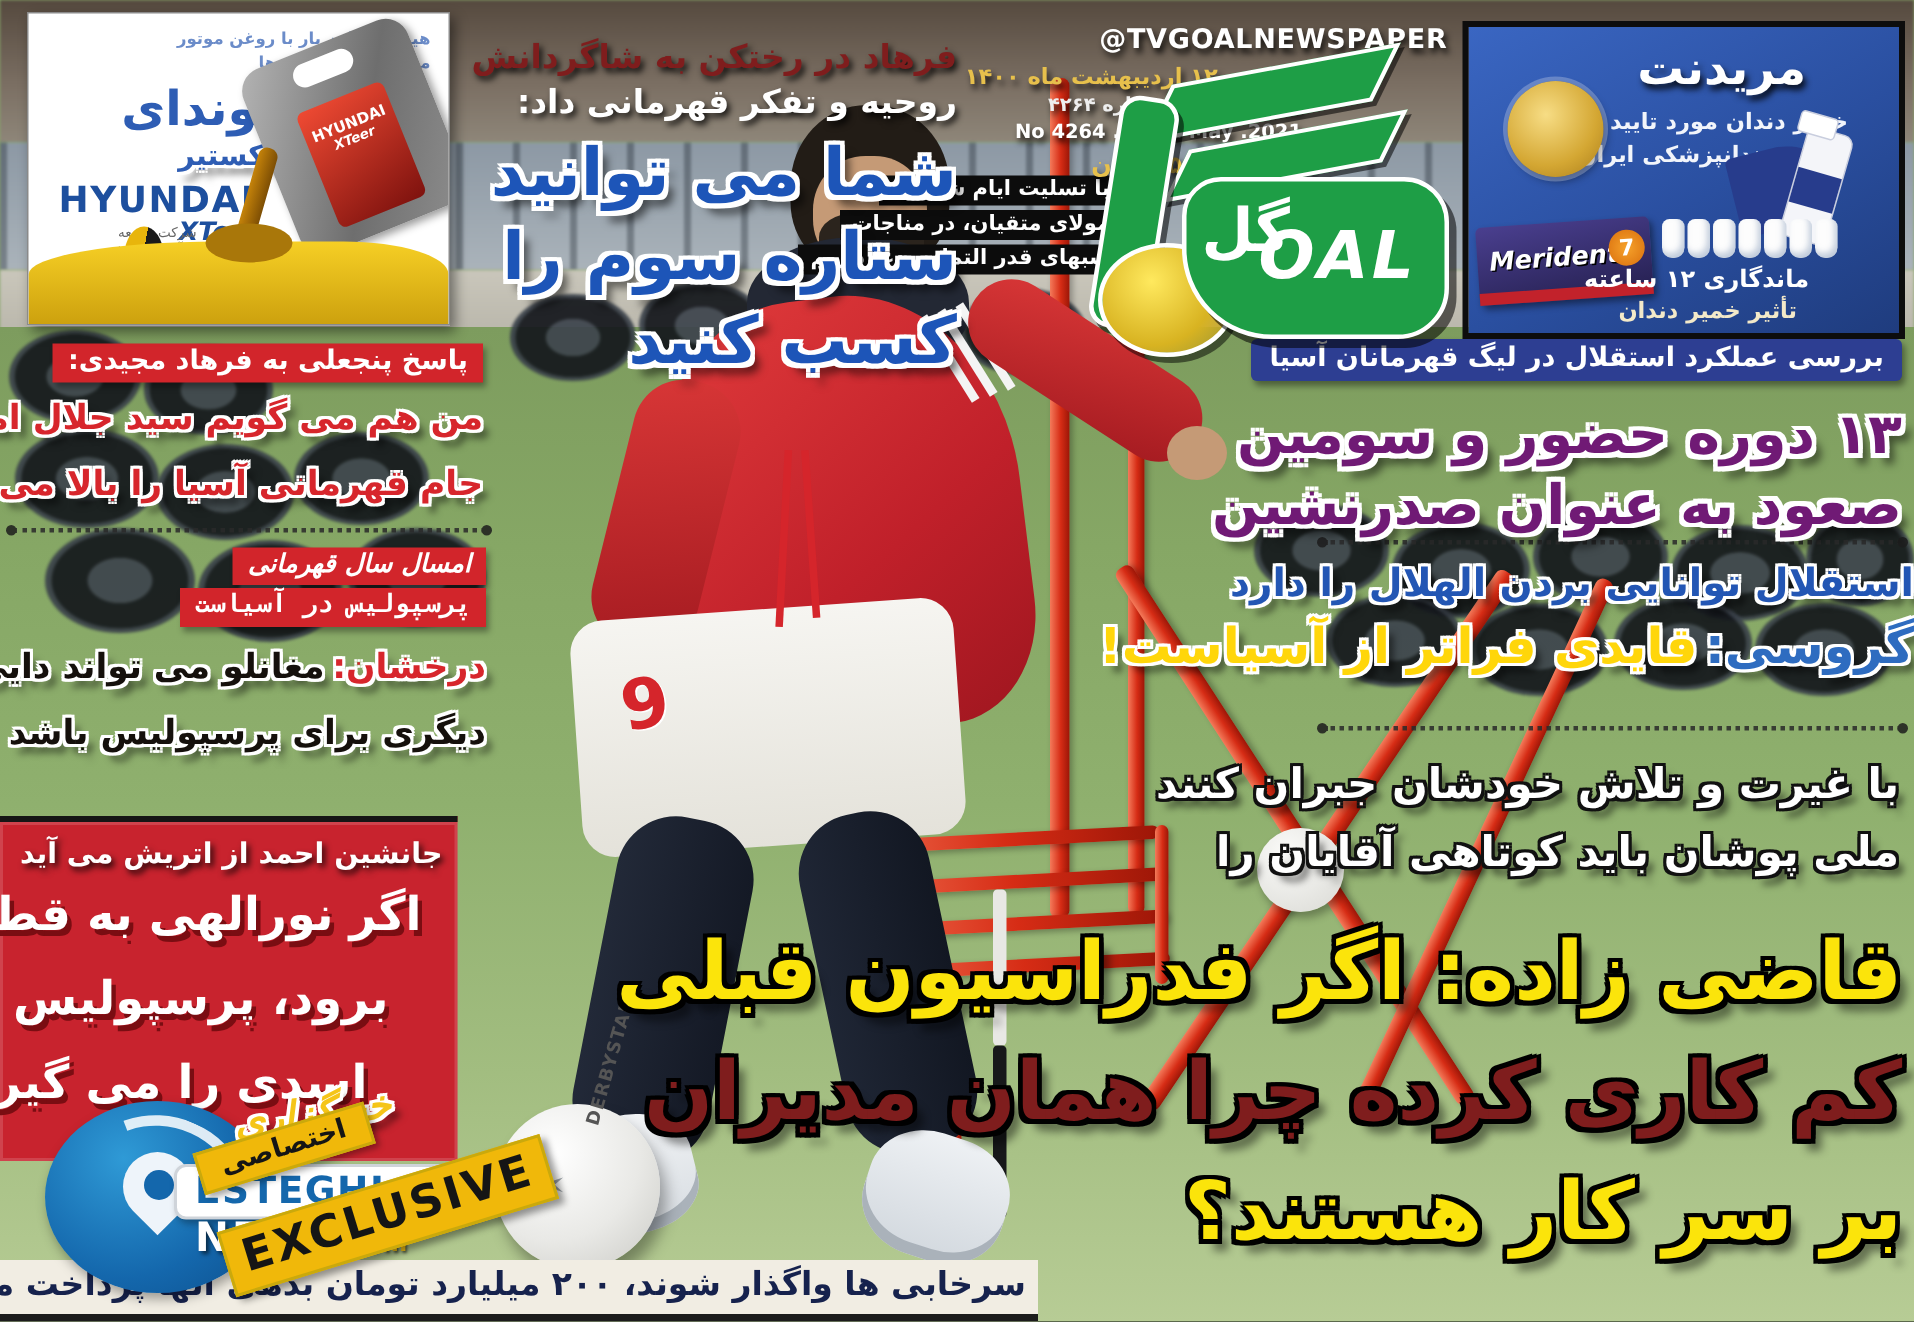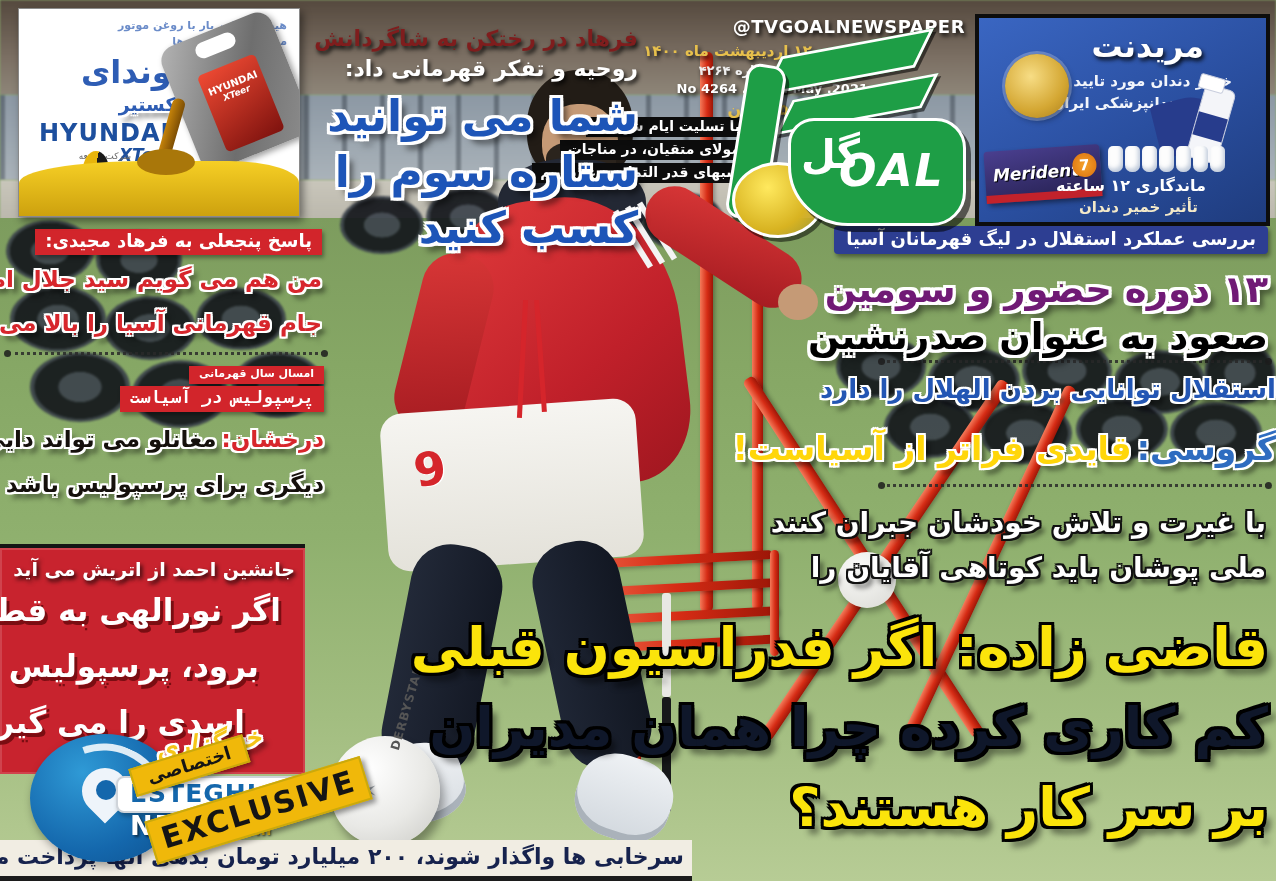--- a/index.html
+++ b/index.html
@@ -193,53 +193,53 @@
     <div class="b nw shadow-dark" style="font-size:22px;color:#7f1d1d;line-height:30px;">فرهاد در رختکن به شاگردانش</div>
     <div class="b nw shadow-dark" style="font-size:22px;color:#fff;line-height:30px;">روحیه و تفکر قهرمانی داد:</div>
     <div class="b nw ow3" style="font-size:44px;color:#1d55b8;line-height:56px;margin-top:4px;">شما می توانید</div>
     <div class="b nw ow3" style="font-size:44px;color:#1d55b8;line-height:56px;">ستاره سوم را</div>
     <div class="b nw ow3" style="font-size:44px;color:#1d55b8;line-height:56px;padding-left:40px;">کسب کنید</div>
   </div>
 
   <div class="abs rtl" style="right:8px;top:226px;z-index:10;">
     <span class="b nw" style="display:inline-block;background:#2d3e92;color:#fff;font-size:18px;padding:2px 12px 5px;border-radius:4px;box-shadow:2px 3px 4px rgba(0,0,0,.4);">بررسی عملکرد استقلال در لیگ قهرمانان آسیا</span>
     <div class="b nw ow3" style="font-size:37px;color:#701a75;line-height:47px;margin-top:12px;">۱۳ دوره حضور و سومین</div>
-    <div class="b nw ow3" style="font-size:37px;color:#000000;line-height:47px;">صعود به عنوان صدرنشین</div>
+    <div class="b nw ow3" style="font-size:37px;color:#701a75;line-height:47px;">صعود به عنوان صدرنشین</div>
   </div>
   <div class="dotline" style="left:882px;top:360px;width:386px;"></div>
 
   <div class="abs rtl" style="right:0;top:372px;z-index:10;">
     <div class="b nw ow" style="font-size:26px;color:#2356b4;line-height:34px;">استقلال توانایی بردن الهلال را دارد</div>
-    <div class="nw" style="line-height:46px;margin-top:20px;">
+    <div class="nw" style="line-height:46px;margin-top:2px;">
       <span class="b ow" style="font-size:33px;color:#2e6cc0;">گروسی:</span>
       <span class="b ow" style="font-size:33px;color:#ffd60a;">قایدی فراتر از آسیاست!</span>
     </div>
   </div>
   <div class="dotline" style="left:882px;top:484px;width:386px;"></div>
 
   <div class="abs rtl" style="right:10px;top:500px;z-index:10;">
     <div class="b nw ob2" style="font-size:28px;color:#fff;line-height:45px;">با غیرت و تلاش خودشان جبران کنند</div>
     <div class="b nw ob2" style="font-size:28px;color:#fff;line-height:45px;">ملی پوشان باید کوتاهی آقایان را</div>
   </div>
 
   <div class="abs rtl" style="right:8px;top:608px;z-index:10;">
     <div class="b nw ob" style="font-size:54px;color:#fbe40b;line-height:80px;">قاضی زاده: اگر فدراسیون قبلی</div>
-    <div class="b nw ob" style="font-size:54px;color:#0f172a;line-height:80px;">کم کاری کرده چرا همان مدیران</div>
+    <div class="b nw ob" style="font-size:54px;color:#7f1d1d;line-height:80px;">کم کاری کرده چرا همان مدیران</div>
     <div class="b nw ob" style="font-size:54px;color:#fbe40b;line-height:80px;padding-left:148px;">بر سر کار هستند؟</div>
   </div>
 
   <div class="abs rtl" style="left:2px;top:226px;width:320px;z-index:10;">
     <span class="redchip b nw" style="font-size:18px;">پاسخ پنجعلی به فرهاد مجیدی:</span>
     <div class="b nw ow" style="font-size:23px;color:#d7262c;line-height:44px;margin-top:2px;">من هم می گویم سید جلال امسال</div>
     <div class="b nw ow" style="font-size:23px;color:#d7262c;line-height:44px;">جام قهرمانی آسیا را بالا می برد!</div>
   </div>
   <div class="dotline" style="left:8px;top:352px;width:316px;"></div>
 
   <div class="abs rtl" style="left:2px;top:362px;width:322px;z-index:10;">
-    <div><span class="redchip b nw" style="font-size:11px;">امسال سال قهرمانی</span></div>
+    <div><span class="redchip b nw" style="font-size:17px;font-style:italic;">امسال سال قهرمانی</span></div>
     <div><span class="redchip b nw" style="font-size:17px;margin-top:2px;font-family:Liberation Mono, monospace;">پرسپولیس در آسیاست</span></div>
     <div class="nw" style="line-height:43px;margin-top:6px;">
       <span class="b ow" style="font-size:23px;color:#d7262c;">درخشان:</span>
       <span class="b ow" style="font-size:23px;color:#15100c;">مغانلو می تواند دایی</span>
     </div>
     <div class="b nw ow" style="font-size:23px;color:#15100c;line-height:43px;margin-left:46px;">دیگری برای پرسپولیس باشد</div>
   </div>
 
   <div class="abs" style="left:0;top:544px;width:305px;height:226px;background:#c8232e;border-top:4px solid #151515;box-shadow:inset 0 0 0 2px rgba(255,255,255,.15);z-index:10;">
     <div class="rtl b nw shadow-dark" style="position:absolute;right:10px;top:10px;font-size:19px;color:#fff;">جانشین احمد از اتریش می آید</div>

